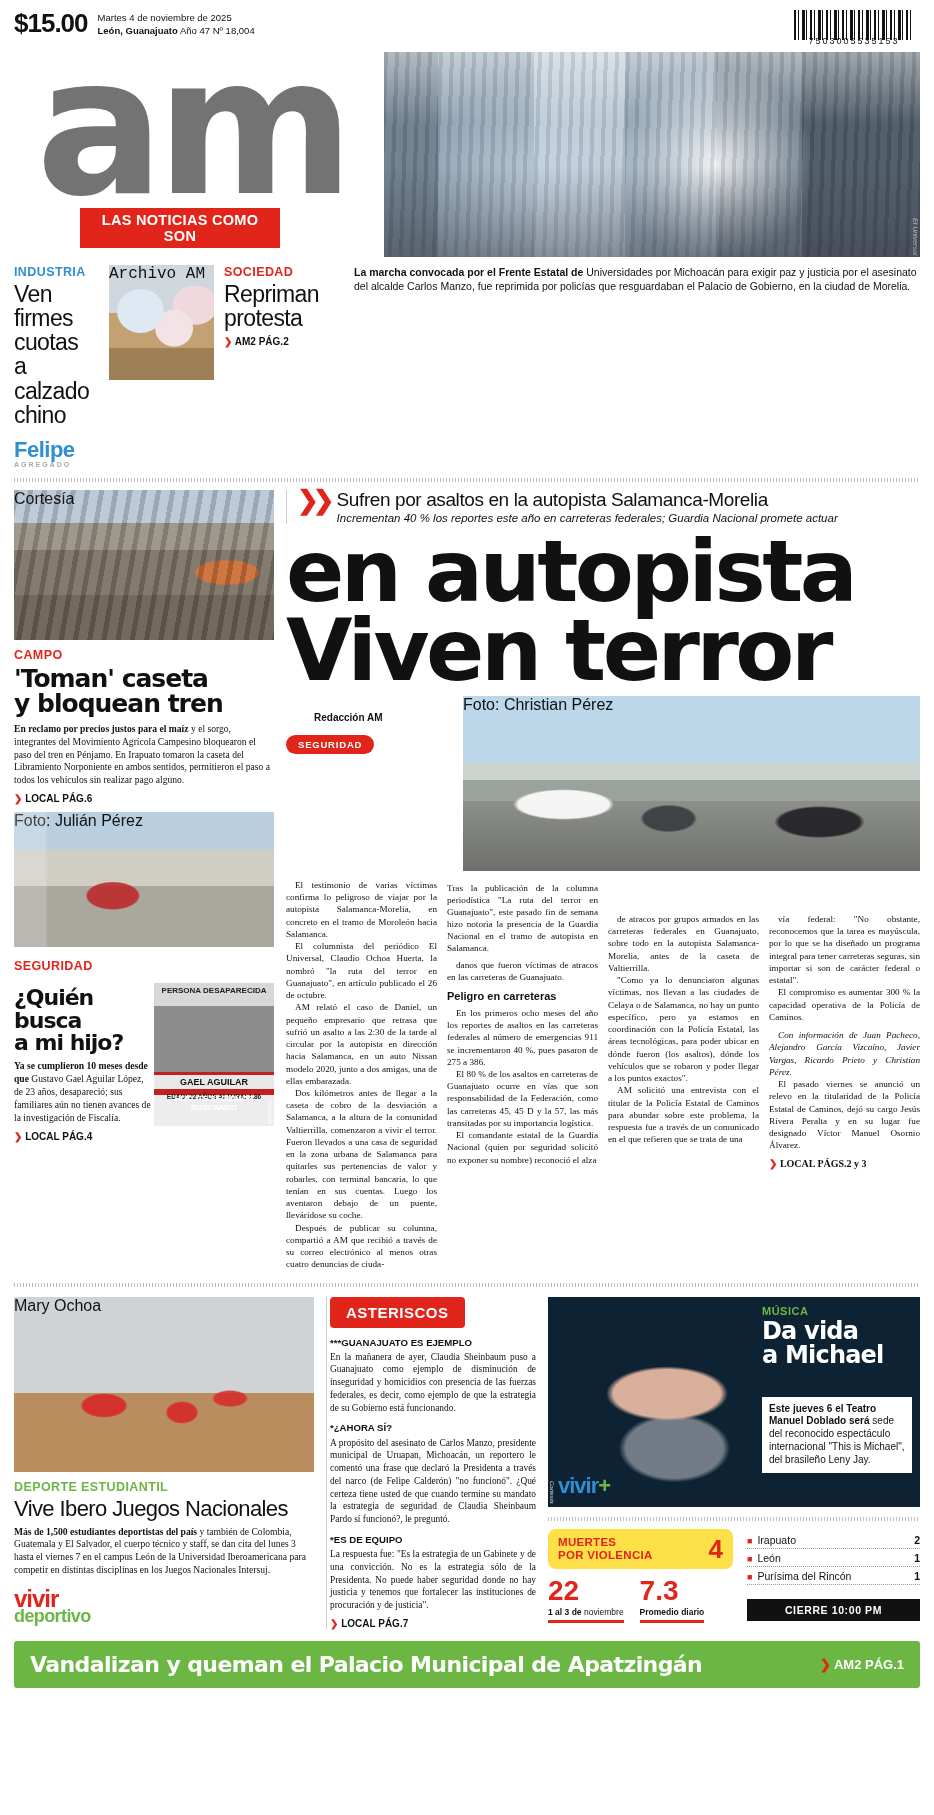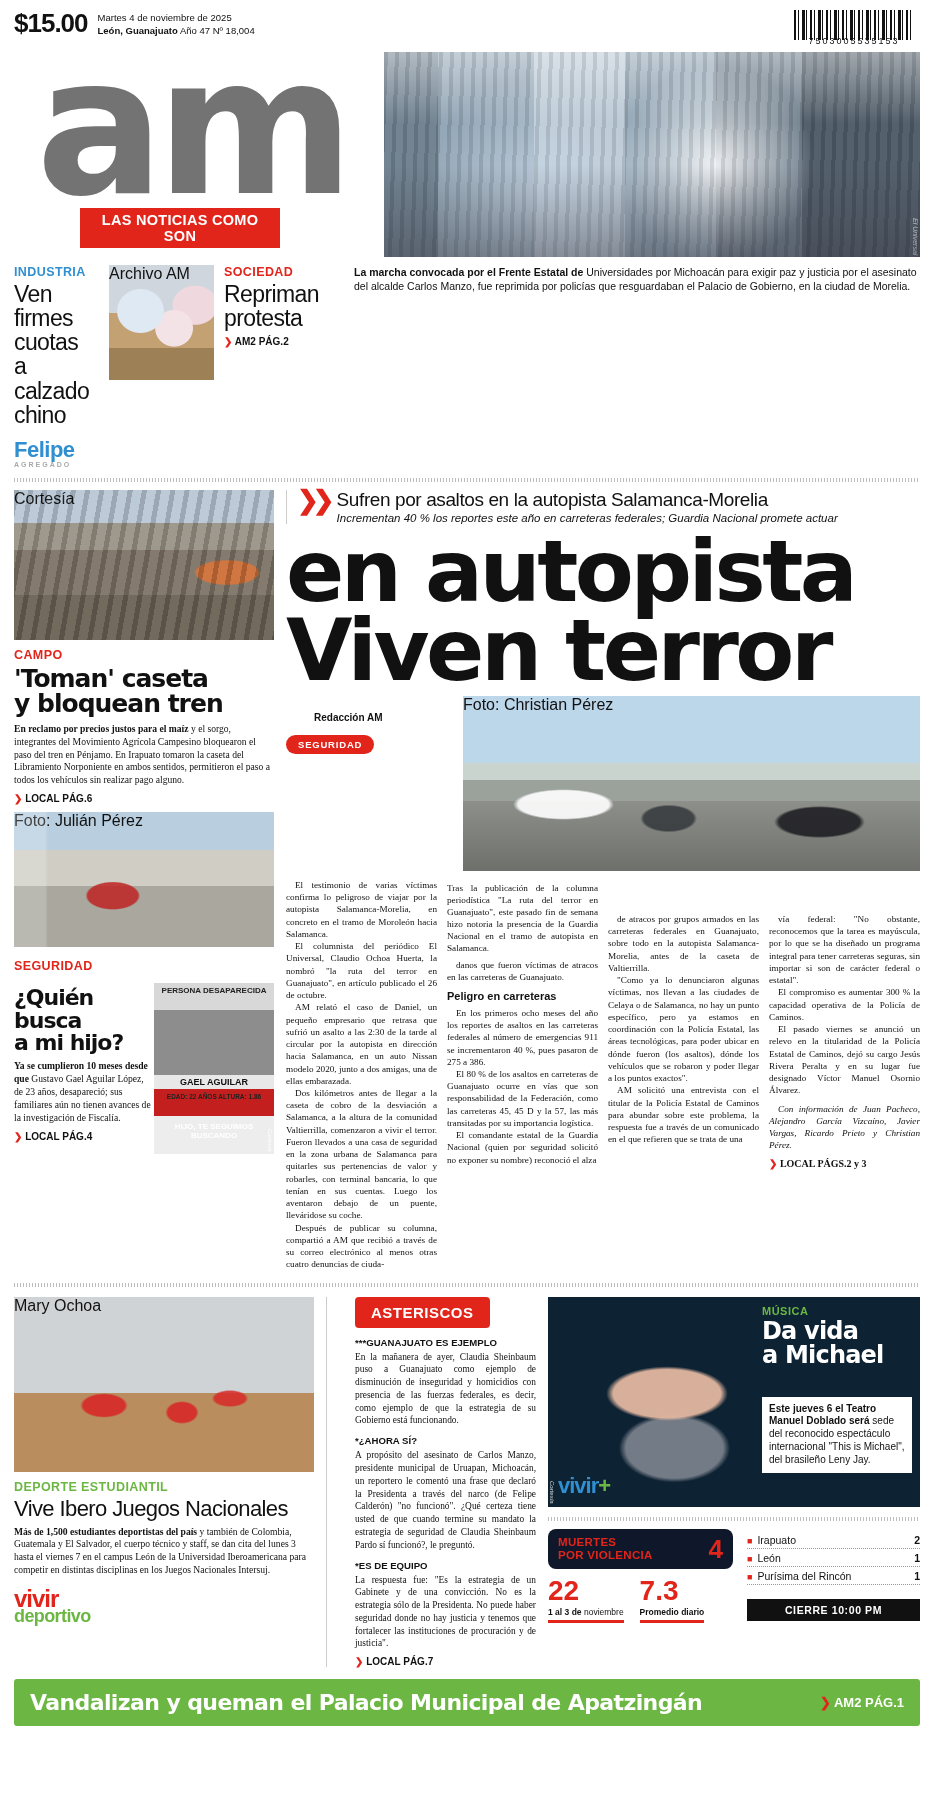--- a/index.html
+++ b/index.html
@@ -61,20 +61,21 @@
   .hl-thin { font-size: 23px; font-weight: 400; line-height: 1.05; letter-spacing:-0.6px; margin-top:3px; font-family:"Liberation Sans", sans-serif;}
   .valor { margin-top: 12px; }
   .valor .v1 { color:#2f8fd0; font-size:22px; font-weight:800; letter-spacing:-.5px; line-height:1;}
   .valor .v2 { color:#aaa; font-size:7px; letter-spacing:2px; font-weight:700;}
   .shoe-photo { width: 105px; height: 115px; position:relative; overflow:hidden;
     background:
       radial-gradient(ellipse at 30% 40%, #dfe9f3 0 22%, rgba(0,0,0,0) 23%),
       radial-gradient(ellipse at 62% 55%, #f3e2e6 0 20%, rgba(0,0,0,0) 21%),
       radial-gradient(ellipse at 82% 35%, #efd9de 0 18%, rgba(0,0,0,0) 19%),
       linear-gradient(180deg,#cfd6de 0 42%, #c4a173 42% 72%, #9d8055 72% 100%);
+    font-family: Liberation Mono, monospace;
   }
   .sociedad { display:flex; gap:10px; flex:1; }
   .soc-left { width: 120px; }
   .soc-right { flex:1; font-size:10.5px; line-height:1.30; padding-top:1px;}
   .soc-right b { font-weight:800; }
   .pagref { color:#111; font-size:10px; font-weight:600; margin-top:6px;}
   .pagref .arrow { color:#e1251b; font-weight:900; }
   .pagref b { font-weight:900; }
 
   .dots-rule { height:4px; margin: 10px 4px 0 4px;
@@ -131,40 +132,40 @@
   .deck b { font-weight:800; }
 
   .toll-photo { height:135px; position:relative; overflow:hidden; margin-top:8px;
      background: linear-gradient(180deg,#b9cfe0 0 28%, #cfcdc4 28% 55%, #a9a79e 55% 100%);}
   .toll-photo::after{content:"";position:absolute;inset:0;
      background: radial-gradient(ellipse at 38% 62%, rgba(190,35,35,.85) 0 11%, rgba(0,0,0,0) 12%),
        linear-gradient(90deg, rgba(255,255,255,.2) 0 12%, rgba(0,0,0,0) 13%);}
 
   .missing-row { display:flex; margin-top:10px; }
   .missing-left { flex:1; }
-  .missing-poster { width:120px; height:171px; position:relative; overflow:hidden;
+  .missing-poster { width:120px; height:143px; position:relative; overflow:hidden;
      background: linear-gradient(180deg,#d8d8d8 0 16%, #8d8d8d 16% 62%, #c41f1f 62% 78%, #ededed 78% 100%);}
   .missing-poster .pt { position:absolute; top:3px; left:0; right:0; text-align:center;
      font-size:8px; font-weight:800; color:#222; }
   .missing-poster .nm { position:absolute; top:92px; left:0; right:0; text-align:center;
      background:#e8e8e8; font-size:9px; font-weight:800; padding:2px 0;}
   .missing-poster .st { position:absolute; top:110px; left:0; right:0; text-align:center;
      font-size:6.5px; font-weight:700; color:#222;}
   .missing-poster .bt { position:absolute; bottom:14px; left:0; right:0; text-align:center;
      color:#fff; font-size:8px; font-weight:800; line-height:1.15;}
   .missing-poster .credit2 { position:absolute; right:1px; bottom:2px; writing-mode:vertical-rl;
      font-size:6px; color:#fff; font-style:italic;}
 
   
   .bot-rule { height:4px; margin: 12px 4px 0 4px;
      background-image: repeating-linear-gradient(90deg,#bdbdbd 0 1px, transparent 1px 3px);
      background-size:3px 4px;}
   .bot-grid { display:flex; gap:12px; padding: 10px 4px 0 4px; }
   .bcol1 { width: 300px; }
-  .bcol2 { width: 210px; border-left:1px solid #ccc; padding-left:28px;}
+  .bcol2 { width: 210px; border-left:1px solid #ccc; padding-left:3px;}
   .bcol3 { flex:1; }
 
   .volley-photo { height:175px; position:relative; overflow:hidden;
     background: linear-gradient(180deg,#cfd3d6 0 55%, #b98d5e 55% 100%);}
   .volley-photo::after{content:"";position:absolute;inset:0;
     background: radial-gradient(ellipse at 30% 62%, rgba(215,40,40,.9) 0 7%, rgba(0,0,0,0) 8%),
       radial-gradient(ellipse at 56% 66%, rgba(215,40,40,.9) 0 6%, rgba(0,0,0,0) 7%),
       radial-gradient(ellipse at 72% 58%, rgba(215,40,40,.85) 0 5%, rgba(0,0,0,0) 6%);}
 
   .asteriscos-tag { display:inline-block; background:#e1251b; color:#fff; font-weight:800;
@@ -188,21 +189,21 @@
      letter-spacing:-1px;}
   .vivir .plus { color:#6cb743; }
   .mj-credit { position:absolute; left:1px; bottom:3px; writing-mode:vertical-rl; font-size:6px;
      color:#ddd; font-style:italic;}
 
   .stats-rule { height:4px; margin: 10px 0 0 0;
      background-image: repeating-linear-gradient(90deg,#bdbdbd 0 1px, transparent 1px 3px);
      background-size:3px 4px;}
   .stats-wrap { display:flex; gap:14px; margin-top:8px; }
   .stats-left { width: 185px; }
-  .mv-pill { background:#0f172a; border-radius:8px; padding:7px 10px; display:flex; align-items:center;
+  .mv-pill { background:#fde047; border-radius:8px; padding:7px 10px; display:flex; align-items:center;
      justify-content:space-between;}
   .mv-pill .lbl { color:#e1251b; font-size:11.5px; font-weight:800; line-height:1.1; letter-spacing:.3px;}
   .mv-pill .big { color:#e1251b; font-size:26px; font-weight:800; line-height:1;}
   .mv-nums { display:flex; gap:16px; margin-top:8px; }
   .mv-num .n { color:#e1251b; font-size:28px; font-weight:800; line-height:1;}
   .mv-num .c { font-size:8.5px; font-weight:800; margin-top:2px;}
   .mv-num .c span.thin { font-weight:400; }
   .mv-num .bar { height:3px; background:#e1251b; margin-top:3px;}
   .stats-right { flex:1; padding-top:2px;}
   .city-row { display:flex; align-items:baseline; font-size:10.5px; border-bottom:1px dotted #999;
@@ -394,22 +395,22 @@
         <div class="scol">
           <div style="height:34px;"></div>
           <p>de atracos por grupos armados en las carreteras federales en Guanajuato, sobre todo en la autopista Salamanca-Morelia, antes de la caseta de Valtierrilla.</p>
           <p>"Como ya lo denunciaron algunas víctimas, nos llevan a las ciudades de Celaya o de Salamanca, no hay un punto específico, pero ya estamos en coordinación con la Policía Estatal, las áreas tecnológicas, para poder ubicar en dónde fueron (los asaltos), dónde los vehículos que se robaron y poder llegar a los puntos exactos".</p>
           <p>AM solicitó una entrevista con el titular de la Policía Estatal de Caminos para abundar sobre este problema, la respuesta fue a través de un comunicado en el que refieren que se trata de una</p>
         </div>
         <div class="scol">
           <div style="height:34px;"></div>
           <p>vía federal: "No obstante, reconocemos que la tarea es mayúscula, por lo que se ha diseñado un programa integral para tener carreteras seguras, sin importar si son de carácter federal o estatal".</p>
           <p>El compromiso es aumentar 300 % la capacidad operativa de la Policía de Caminos.</p>
+          <p style="font-style:italic; margin-top:6px;">Con información de Juan Pacheco, Alejandro García Vizcaíno, Javier Vargas, Ricardo Prieto y Christian Pérez.</p>
           <p>El pasado viernes se anunció un relevo en la titularidad de la Policía Estatal de Caminos, dejó su cargo Jesús Rivera Peralta y en su lugar fue designado Víctor Manuel Osornio Álvarez.</p>
-          <p style="font-style:italic; margin-top:6px;">Con información de Juan Pacheco, Alejandro García Vizcaíno, Javier Vargas, Ricardo Prieto y Christian Pérez.</p>
           <div class="pagref">
             <span class="arrow">❯</span>
             <span>LOCAL PÁGS.</span><b>2 y 3</b>
           </div>
         </div>
       </div>
     </div>
   </div>
 
   <div class="bot-rule"></div>

